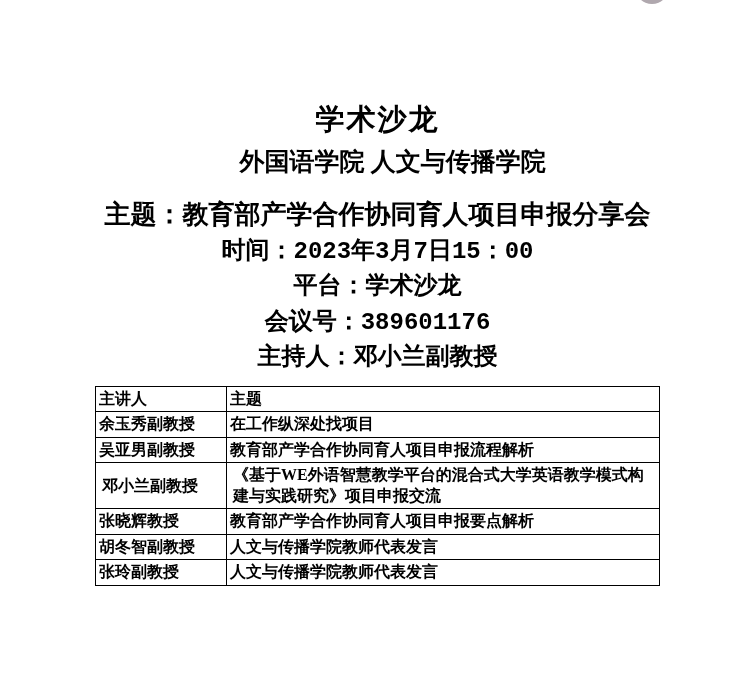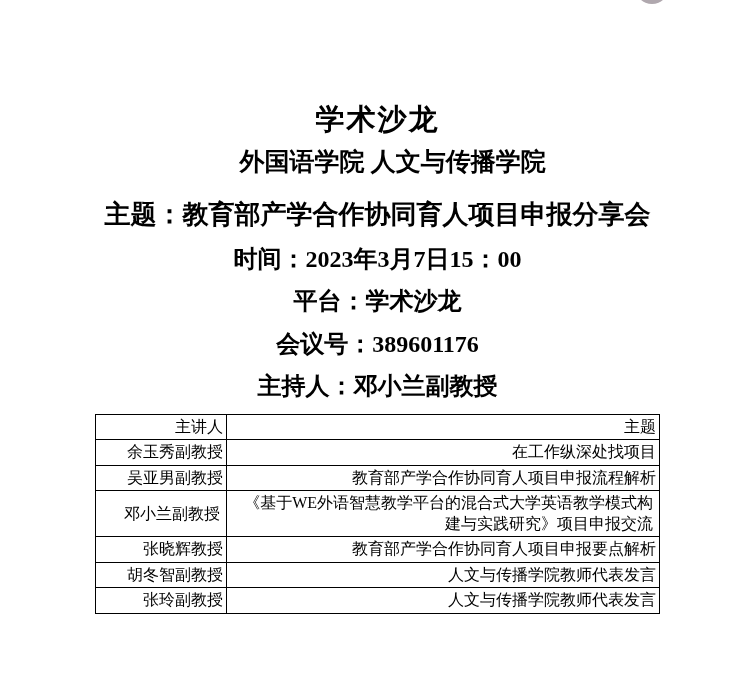--- a/index.html
+++ b/index.html
@@ -51,33 +51,34 @@
   .t-topic {
     font-size: 26px;
     font-weight: bold;
     margin-top: 19px;
     padding: 0 95px;
     line-height: 1.38;
   }
   .t-line {
     font-size: 24px;
     font-weight: bold;
-    margin-top: 10px;
+    margin-top: 3px;
+    font-family: Liberation Mono, monospace;
   }
   table.agenda {
     border-collapse: collapse;
     margin: 12px auto 0 auto;
     width: 565px;
     table-layout: fixed;
   }
   table.agenda td, table.agenda th {
     border: 1px solid #000000;
     font-size: 16px;
-    font-weight: normal;
-    text-align: right;
+    font-weight: bold;
+    text-align: left;
     padding: 2px 3px;
     line-height: 1.28;
   }
   table.agenda .col-speaker {
     width: 124px;
   }
   table.agenda tr.tall td {
     padding: 2px 6px;
   }
 </style>

